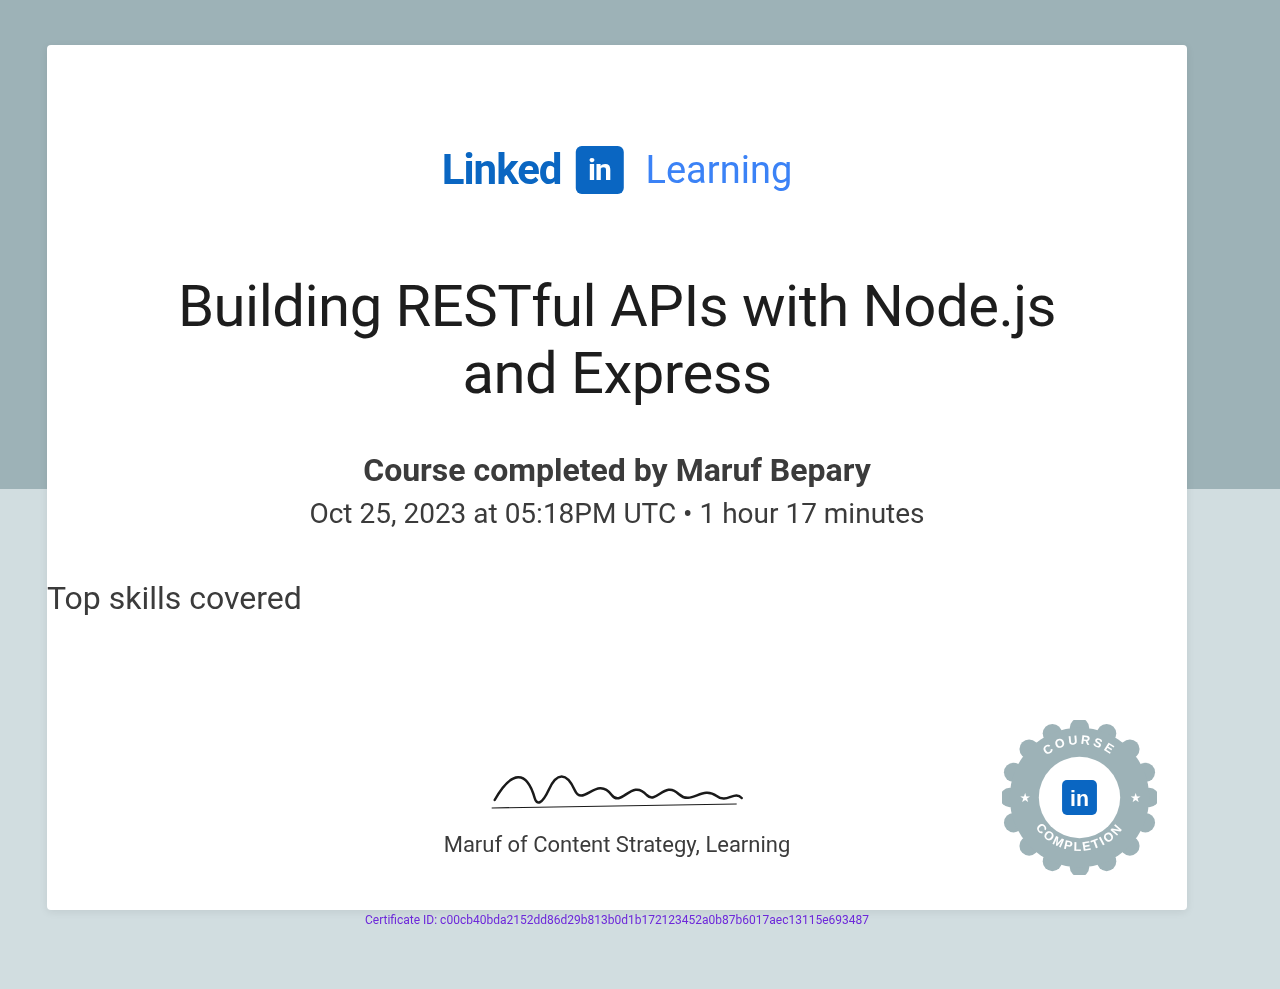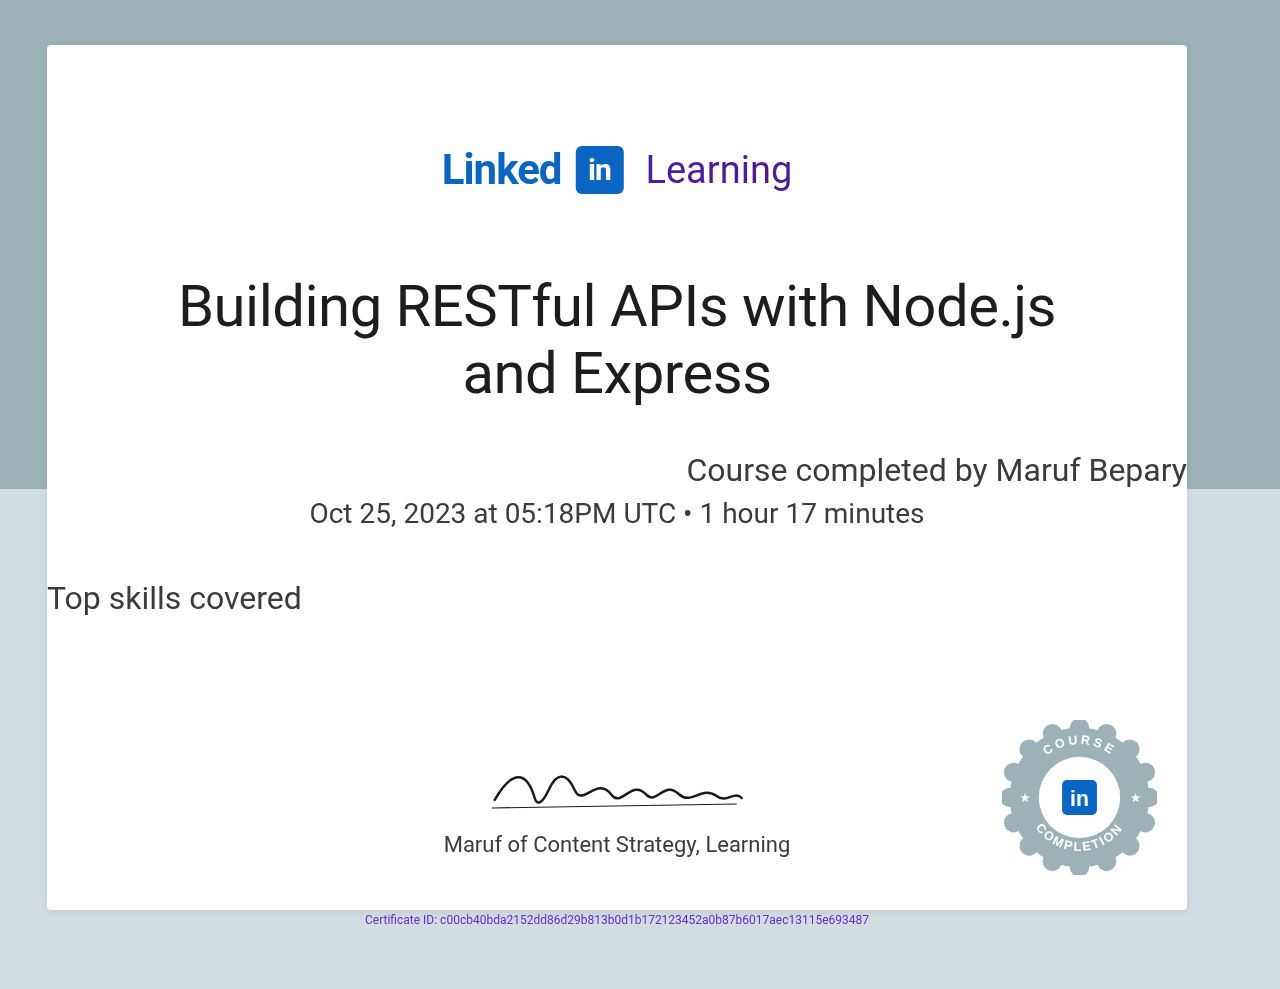--- a/index.html
+++ b/index.html
@@ -71,21 +71,21 @@
     }
     .in-letters {
       color: #ffffff;
       font-weight: 700;
       font-size: 30px;
       letter-spacing: -1px;
     }
     .learning-text {
       font-size: 38px;
       font-weight: 400;
-      color: #4c1d95;
+      color: #3b82f6;
       margin-left: 4px;
     }
     .course-title {
       position: absolute;
       top: 228px;
       left: 50%;
       transform: translateX(-50%);
       width: 920px;
       text-align: center;
       font-size: 58px;
@@ -93,23 +93,23 @@
       color: #1d1d1d;
       line-height: 1.15;
       letter-spacing: -0.5px;
     }
     .completed-by {
       position: absolute;
       top: 406px;
       left: 50%;
       transform: translateX(-50%);
       width: 100%;
-      text-align: right;
+      text-align: center;
       font-size: 32px;
-      font-weight: 400;
+      font-weight: 700;
       color: #3b3b3b;
     }
     .completion-date {
       position: absolute;
       top: 452px;
       left: 50%;
       transform: translateX(-50%);
       width: 100%;
       text-align: center;
       font-size: 28px;

